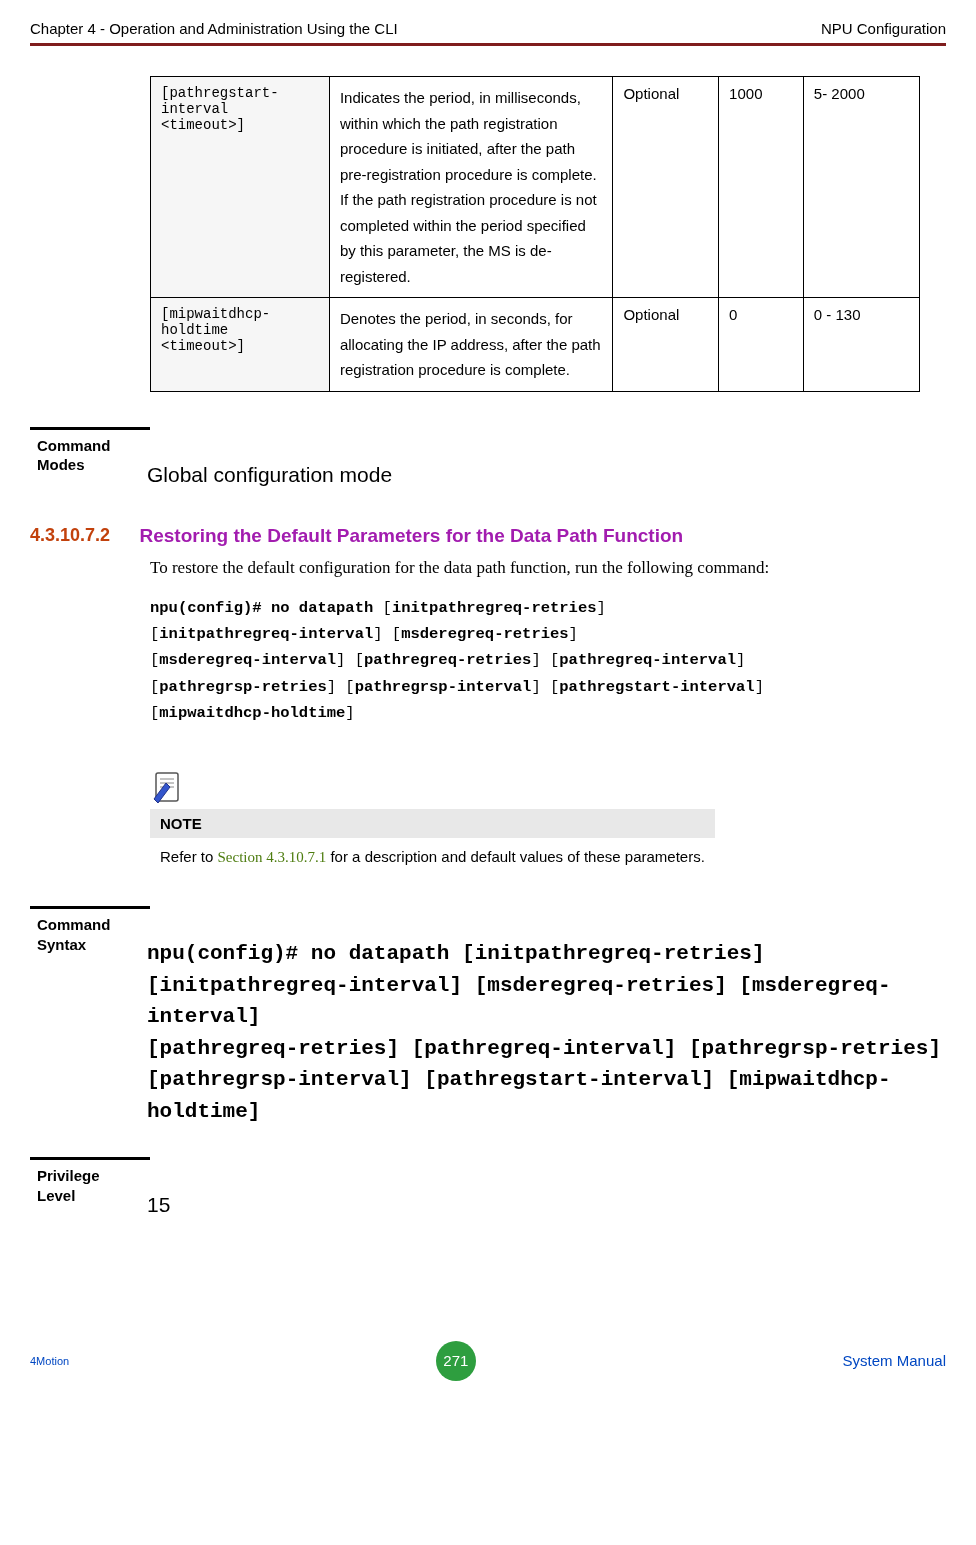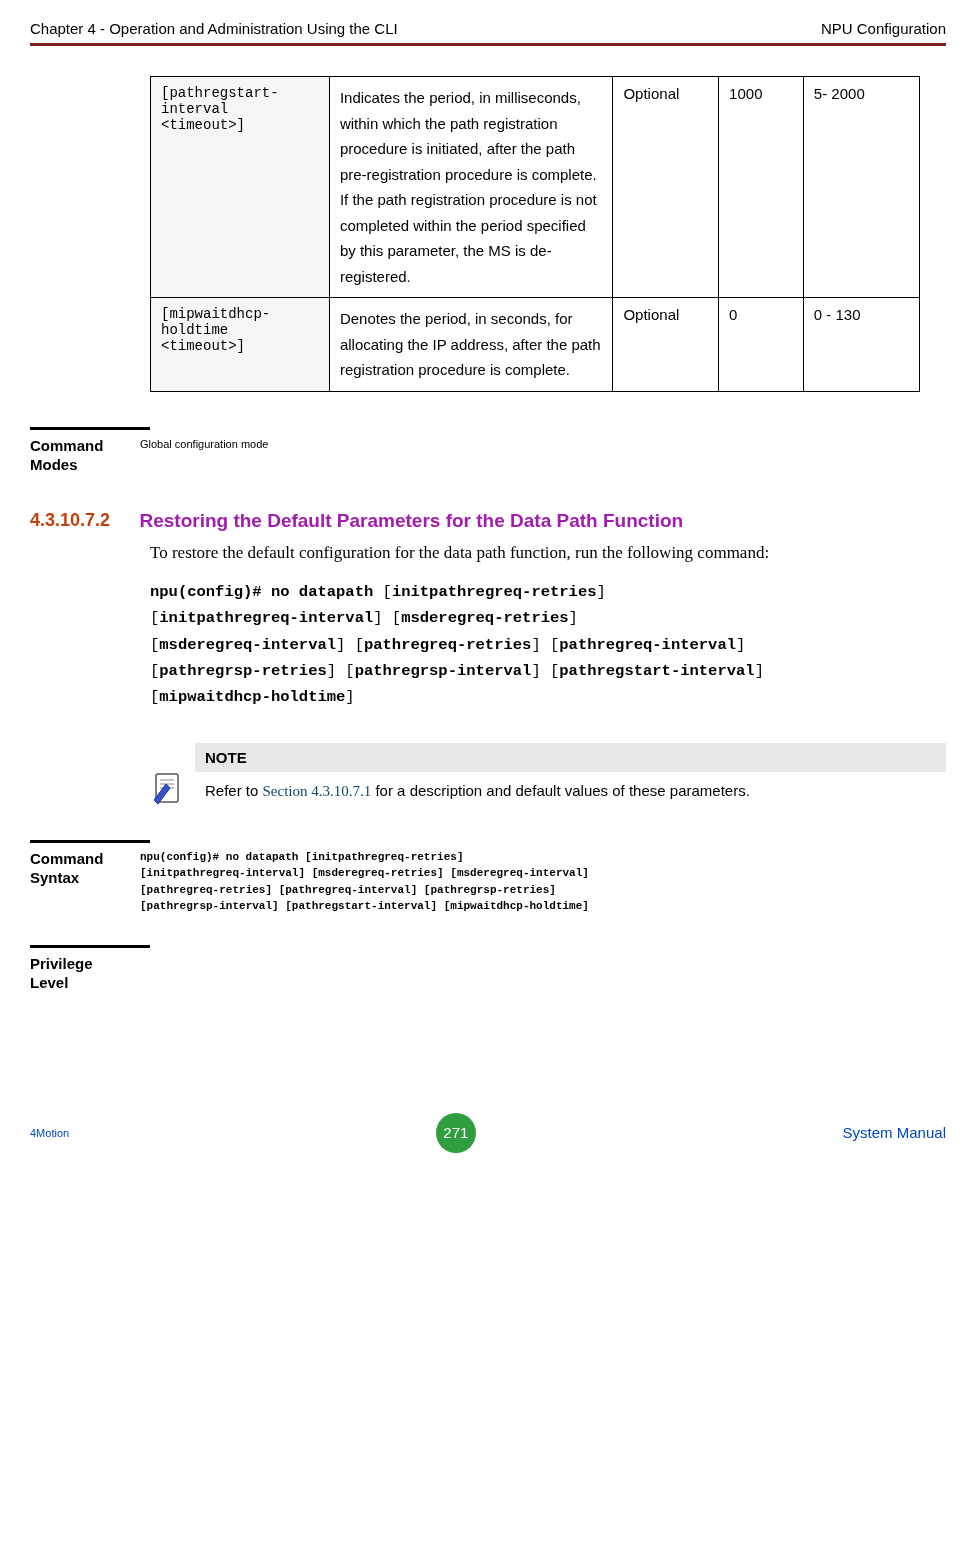--- a/index.html
+++ b/index.html
@@ -42,29 +42,31 @@
     margin-top: 35px;
     margin-left: 0;
     width: 120px;
   }
   .side-label {
     font-weight: bold;
     font-size: 15px;
     width: 100px;
     padding-right: 10px;
     line-height: 1.3;
+    margin-left: 7px;
   }
   .row-flex {
     display: flex;
     margin-top: 6px;
   }
   .row-flex .content {
     flex: 1;
-    font-size: 11px;
+    font-size: 21px;
     line-height: 1.5;
+    margin-top: 23px;
   }
   .sec-num {
     color: #c2410c;
     font-weight: bold;
     font-size: 18px;
     display: inline-block;
     width: 105px;
     vertical-align: top;
   }
   .sec-title {
@@ -84,42 +86,43 @@
     font-family: "Courier New", monospace;
     font-size: 15.5px;
     font-weight: bold;
     line-height: 1.7;
     margin-top: 14px;
   }
   .cmd-block .np { font-weight: normal; }
   .note-row {
     display: flex;
     margin-left: 120px;
-    margin-top: 32px;
-    align-items: flex-end;
+    margin-top: 25px;
+    align-items: flex-start;
+    flex-direction: column;
   }
   .note-icon {
     width: 45px;
     margin-top:18px;
   }
   .note-box {
     flex: 1;
   }
   .note-header {
     background: #e8e8e8;
     font-weight: bold;
     padding: 6px 10px;
     font-size: 15px;
   }
   .note-body {
     padding: 10px 10px;
     font-size: 15px;
   }
   .link-blue {
-    color: #0c4a6e;
+    color: #4d7c0f;
     font-family: Georgia, 'Times New Roman', serif;
   }
   .cmd-syntax {
     font-family: "Courier New", monospace;
     font-size: 15.5px;
     font-weight: bold;
     line-height: 1.7;
   }
   .footer {
     display: flex;
@@ -216,20 +219,21 @@
       <span>npu(config)# no datapath</span> <span class="np">[</span><span>initpathregreq-retries</span><span class="np">]</span><br>
       <span class="np">[</span><span>initpathregreq-interval</span><span class="np">] [</span><span>msderegreq-retries</span><span class="np">] [</span><span>msderegreq-interval</span><span class="np">]</span><br>
       <span class="np">[</span><span>pathregreq-retries</span><span class="np">] [</span><span>pathregreq-interval</span><span class="np">] [</span><span>pathregrsp-retries</span><span class="np">]</span><br>
       <span class="np">[</span><span>pathregrsp-interval</span><span class="np">] [</span><span>pathregstart-interval</span><span class="np">] [</span><span>mipwaitdhcp-holdtime</span><span class="np">]</span>
     </div>
   </div>
 
   <div class="section-block" style="margin-top:30px;"></div>
   <div class="row-flex">
     <div class="side-label">Privilege Level</div>
+    <div class="content">15</div>
   </div>
 
 </div>
 
 <div class="footer">
   <span class="footer-left">4Motion</span>
   <span class="page-badge">271</span>
   <span class="footer-right">System Manual</span>
 </div>
 

